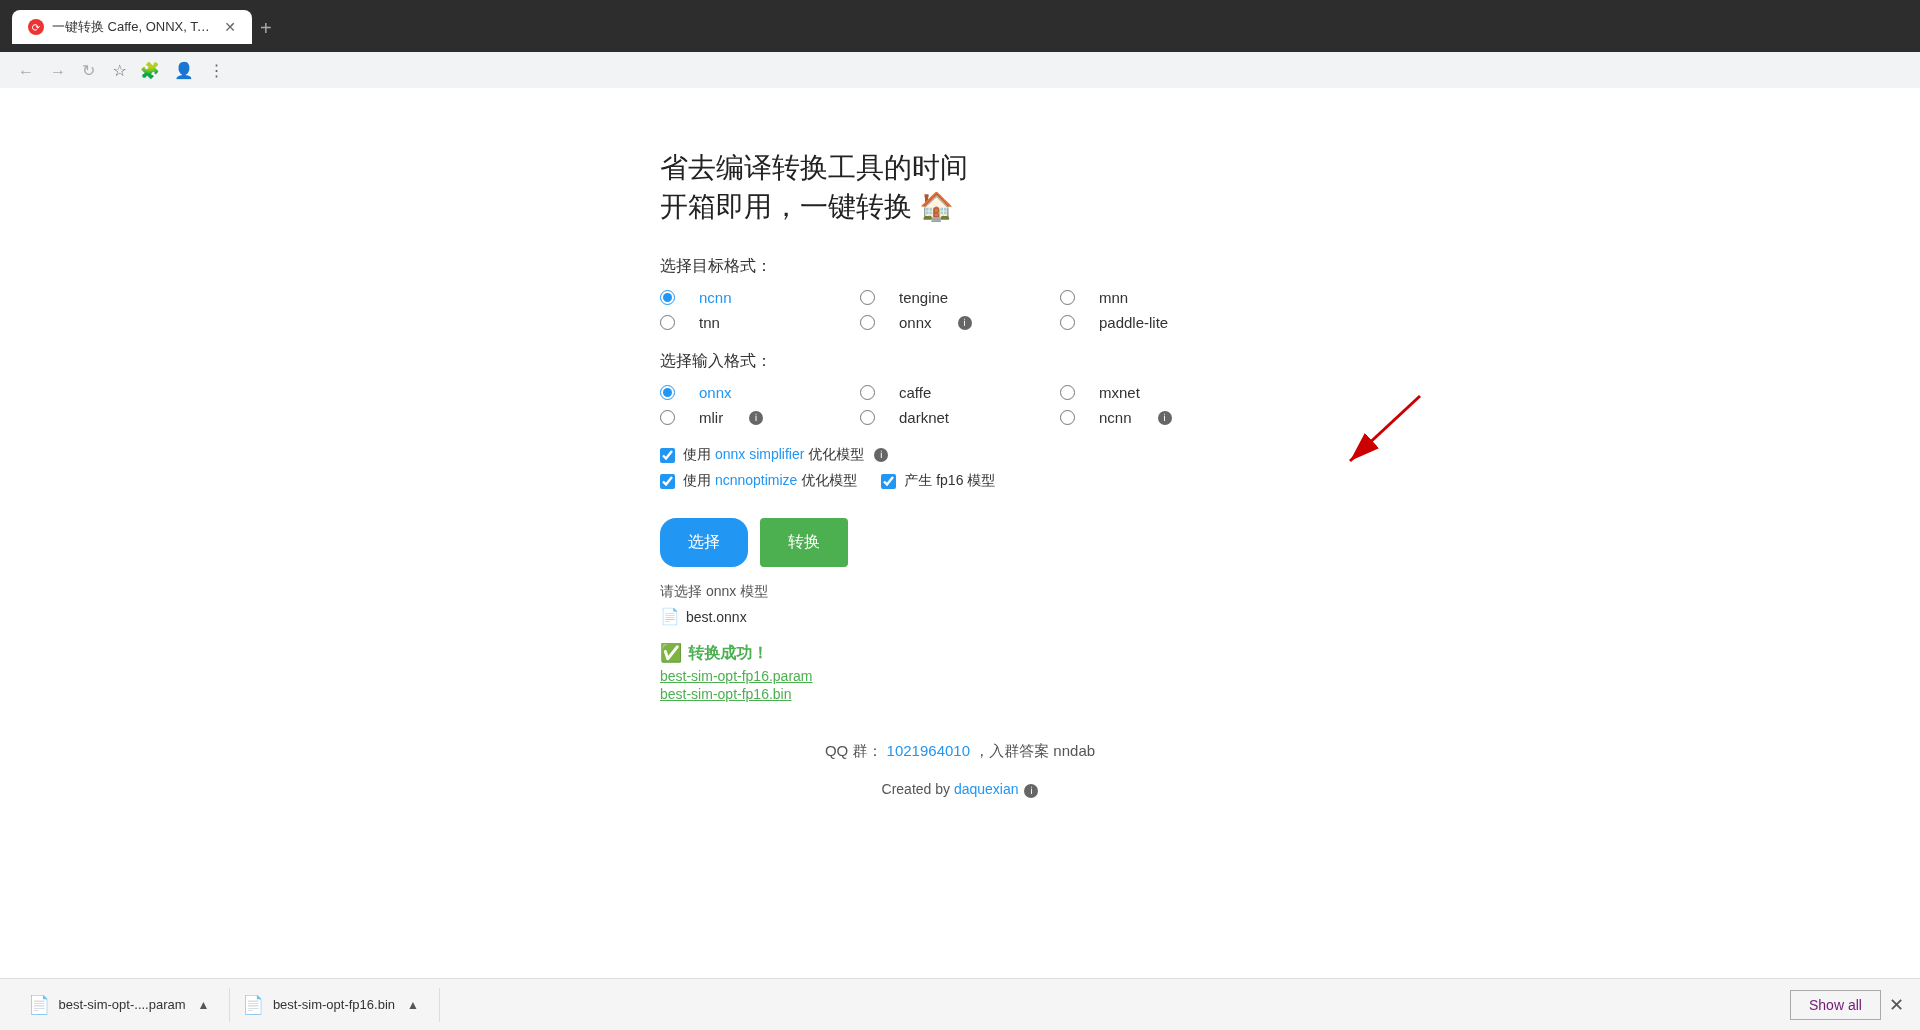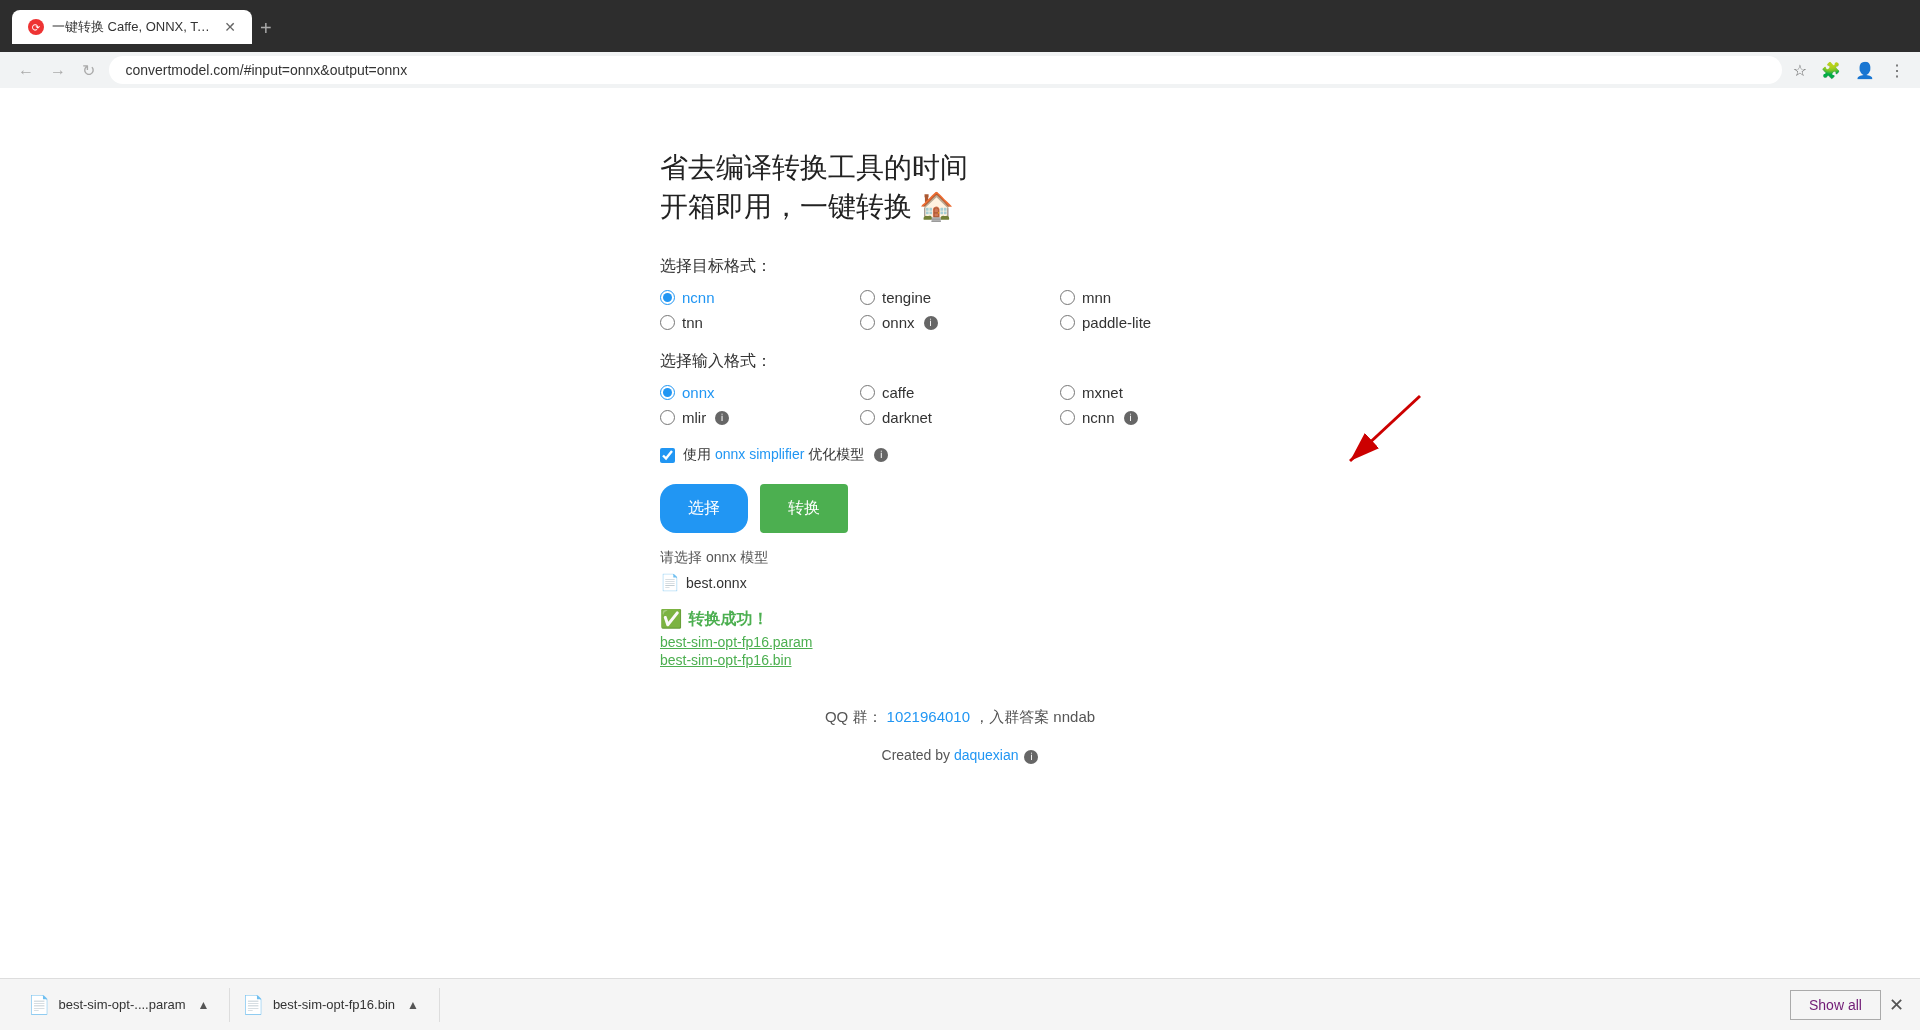--- a/index.html
+++ b/index.html
@@ -114,21 +114,21 @@
 
     .radio-group {
       display: grid;
       grid-template-columns: repeat(3, 1fr);
       gap: 8px 0;
       margin-bottom: 20px;
     }
     .radio-item {
       display: flex;
       align-items: center;
-      gap: 7px;
+      gap: 24px;
       font-size: 15px;
       color: #333;
     }
     .radio-item input[type=radio] {
       accent-color: #2196f3;
       width: 15px;
       height: 15px;
       cursor: pointer;
     }
     .radio-label { cursor: pointer; }
@@ -320,21 +320,20 @@
     <button class="new-tab-btn">+</button>
   </div>
 </div>
 
 <div class="address-bar-row">
   <div class="browser-controls">
     <button class="nav-btn">←</button>
     <button class="nav-btn">→</button>
     <button class="nav-btn">↻</button>
   </div>
-  <input class="address-bar" type="text" value="convertmodel.com/#input=onnx&amp;output=onnx" style="">
   <div class="toolbar-icons">
     <span class="toolbar-icon">☆</span>
     <span class="toolbar-icon">🧩</span>
     <span class="toolbar-icon">👤</span>
     <span class="toolbar-icon">⋮</span>
   </div>
 </div>
 
 <div class="page-content">
   <div class="main-container">
@@ -406,20 +405,32 @@
       </div>
     </div>
 
     <div class="checkbox-group red-arrow-container">
       <div class="checkbox-row">
         <input type="checkbox" id="cb-onnx-simplifier" checked="" style="">
         <label for="cb-onnx-simplifier">
           使用 <span class="link-text">onnx simplifier</span> 优化模型
         </label>
         <span class="info-icon">ℹ</span>
+      </div>
+      <div class="second-checkbox-row">
+        <div class="checkbox-row">
+          <input type="checkbox" id="cb-ncnnoptimize" checked="" style="">
+          <label for="cb-ncnnoptimize">
+            使用 <span class="link-text">ncnnoptimize</span> 优化模型
+          </label>
+        </div>
+        <div class="checkbox-row">
+          <input type="checkbox" id="cb-fp16" checked="" style="">
+          <label for="cb-fp16">产生 fp16 模型</label>
+        </div>
       </div>
 
       <svg class="red-arrow" viewBox="0 0 150 100" xmlns="http://www.w3.org/2000/svg">
         <defs>
           <marker id="arrowhead" markerWidth="10" markerHeight="7" refX="10" refY="3.5" orient="auto">
             <polygon points="0 0, 10 3.5, 0 7" fill="#cc0000"></polygon>
           </marker>
         </defs>
         <line x1="130" y1="10" x2="60" y2="75" stroke="#cc0000" stroke-width="3" marker-end="url(#arrowhead)"></line>
       </svg>

